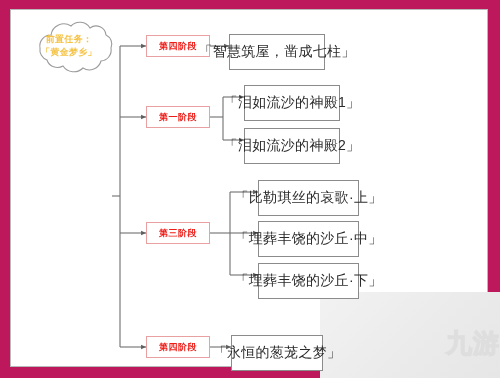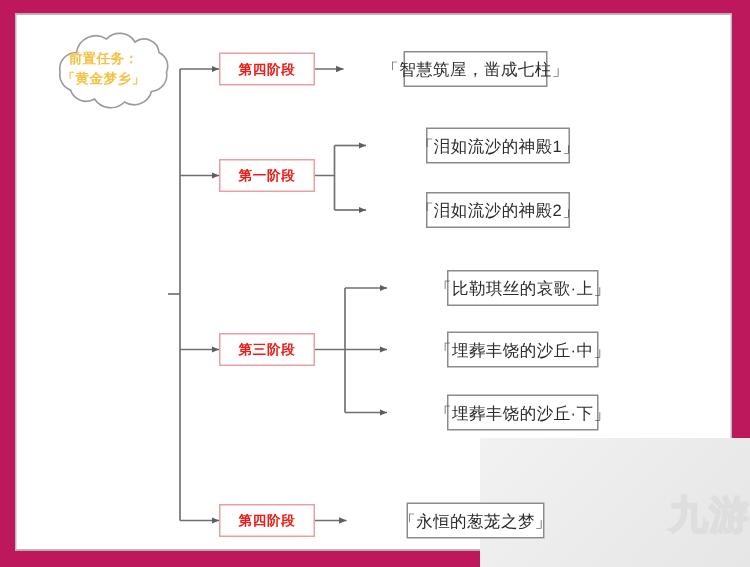--- a/index.html
+++ b/index.html
@@ -43,24 +43,23 @@
     font-size:9px;
     font-weight:bold;
     letter-spacing:0.5px;
     height:22px;
     width:64px;
   }
   
   .outcome{
     border:1px solid #8b8b8b;
     color:#2b2b2b;
-    font-size:11px;
-    height:24px;
+    font-size:14px;
+    height:36px;
     letter-spacing:0.3px;
-    margin-left:40px;
   }
   
   .rounded-node{
     border:1px solid #c9c9c9;
     border-radius:12px;
     color:#f0922b;
     font-size:9px;
     font-weight:bold;
     height:25px;
     width:91px;

